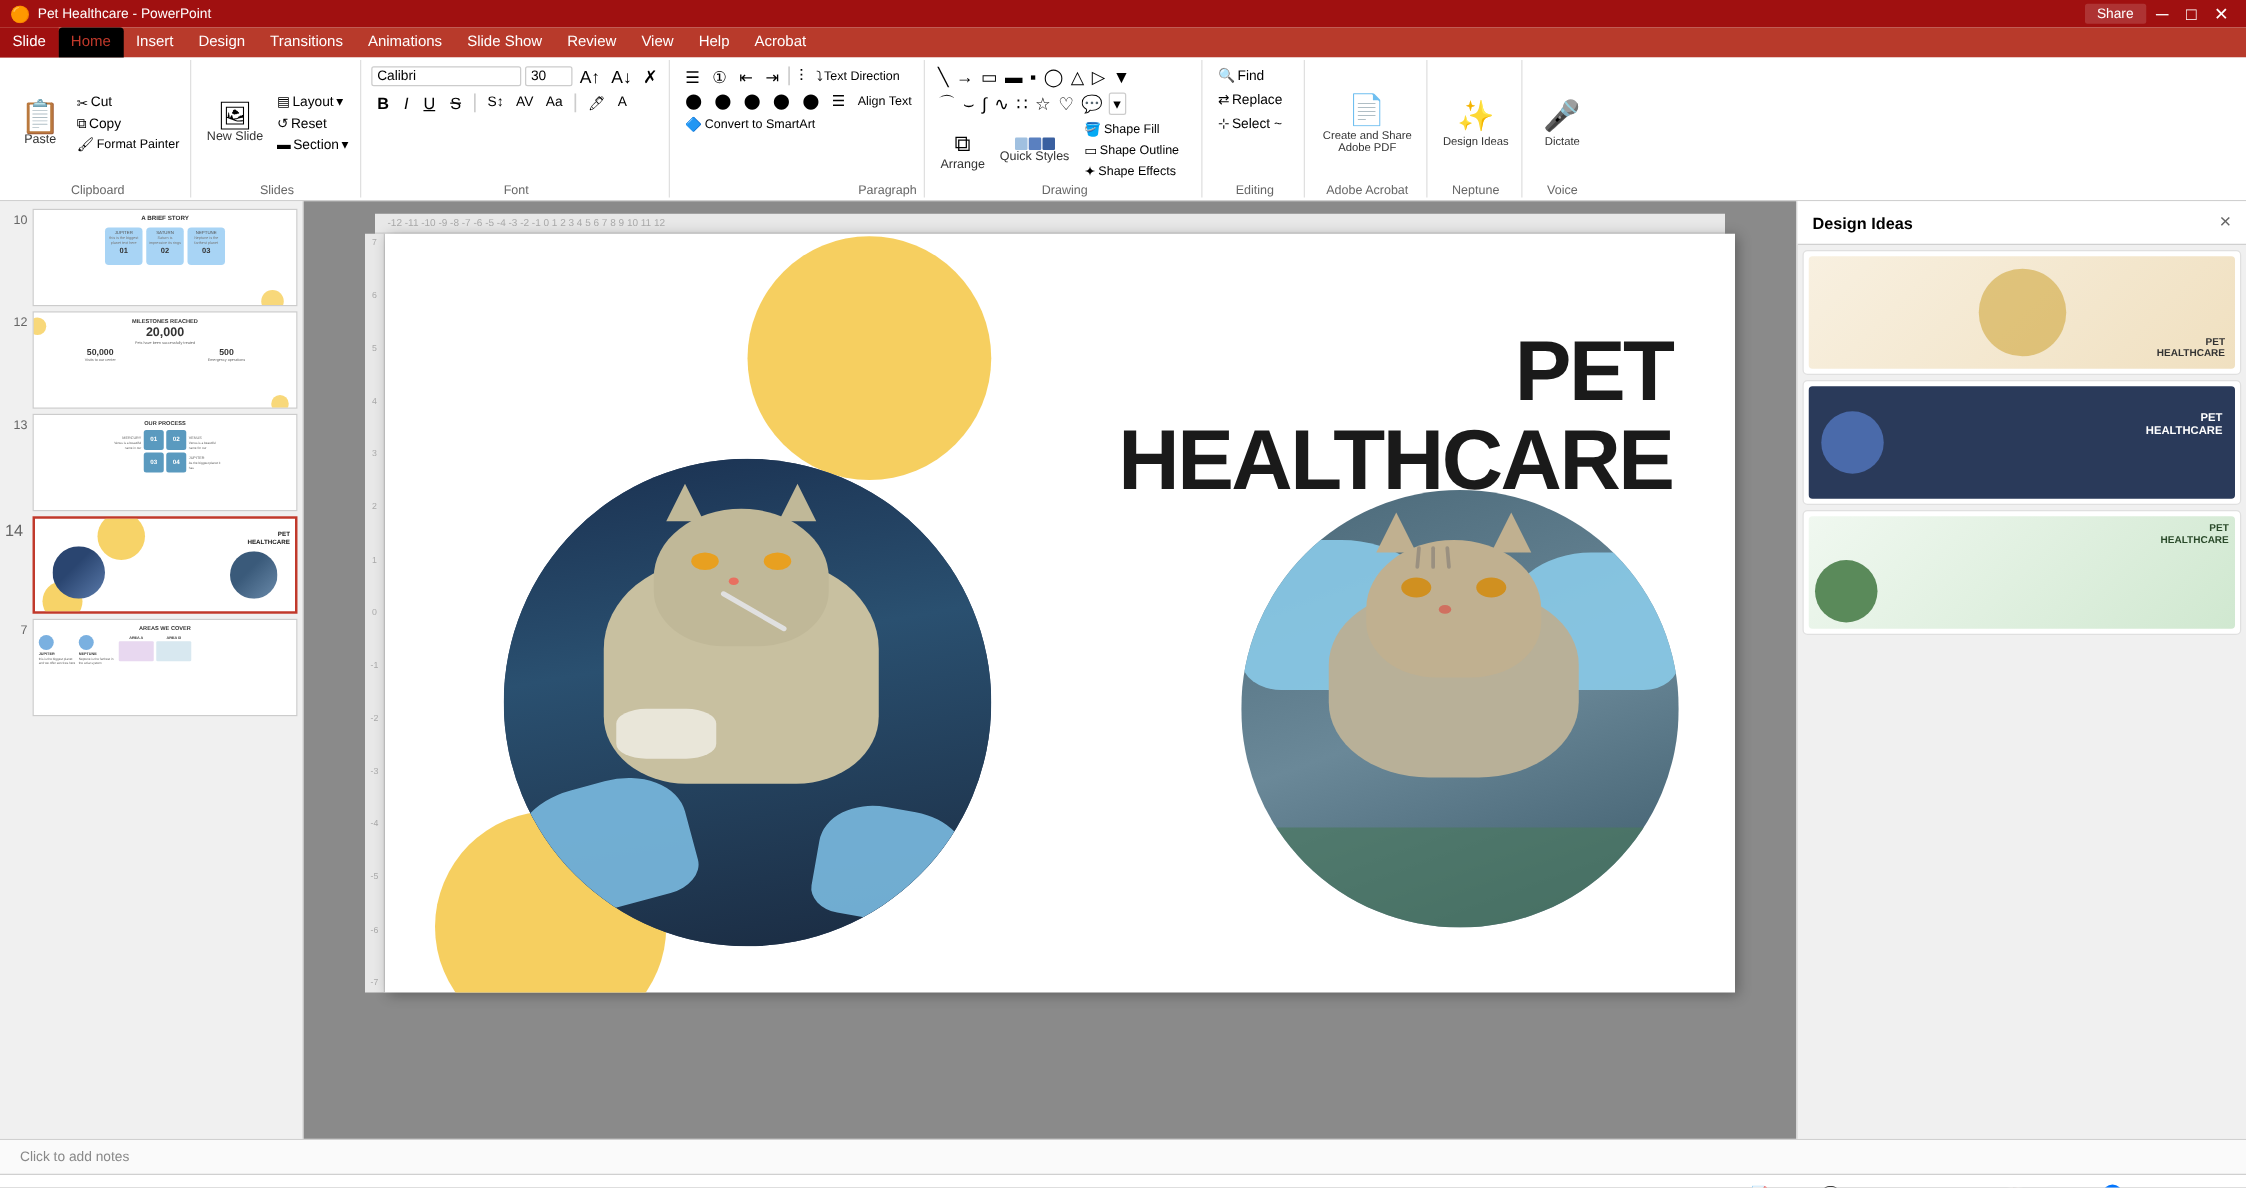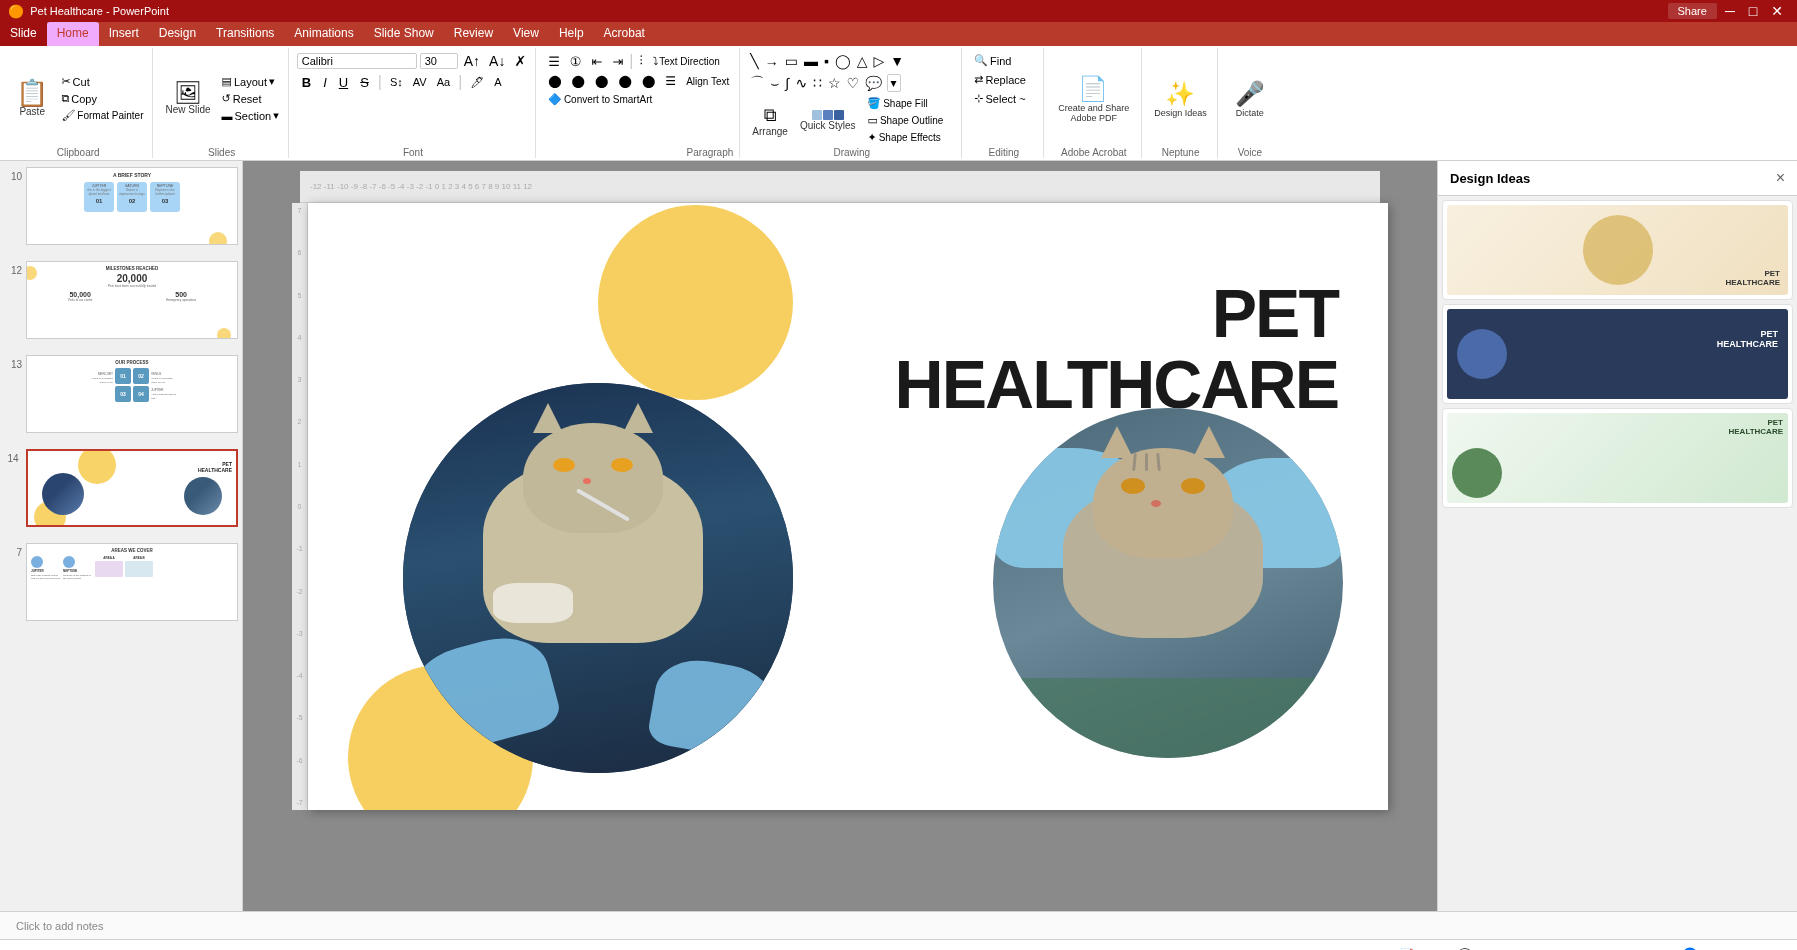--- a/index.html
+++ b/index.html
@@ -16,21 +16,21 @@
   <div style="display:flex; gap:2px;">
     <button style="background:rgba(255,255,255,0.15); border:none; color:white; font-size:11px; padding:2px 10px; cursor:pointer; border-radius:2px;">Share</button>
     <span style="color:white; font-size:14px; padding:0 6px; cursor:pointer;">─</span>
     <span style="color:white; font-size:14px; padding:0 6px; cursor:pointer;">□</span>
     <span style="color:white; font-size:14px; padding:0 6px; cursor:pointer;">✕</span>
   </div>
 </div>
 
 <div style="background:#b83a2b; display:flex; align-items:stretch; height:24px;">
   <div style="color:white; font-size:12px; padding:4px 10px; cursor:pointer; background:#a01010;">Slide</div>
-  <div style="color:#c0392b; font-size:12px; padding:4px 10px; cursor:pointer; background:#f0abfc; border-radius:3px 3px 0 0;">Home</div>
+  <div style="color:#c0392b; font-size:12px; padding:4px 10px; cursor:pointer; background:#000000; border-radius:3px 3px 0 0;">Home</div>
   <div style="color:white; font-size:12px; padding:4px 10px; cursor:pointer;">Insert</div>
   <div style="color:white; font-size:12px; padding:4px 10px; cursor:pointer;">Design</div>
   <div style="color:white; font-size:12px; padding:4px 10px; cursor:pointer;">Transitions</div>
   <div style="color:white; font-size:12px; padding:4px 10px; cursor:pointer;">Animations</div>
   <div style="color:white; font-size:12px; padding:4px 10px; cursor:pointer;">Slide Show</div>
   <div style="color:white; font-size:12px; padding:4px 10px; cursor:pointer;">Review</div>
   <div style="color:white; font-size:12px; padding:4px 10px; cursor:pointer;">View</div>
   <div style="color:white; font-size:12px; padding:4px 10px; cursor:pointer;">Help</div>
   <div style="color:white; font-size:12px; padding:4px 10px; cursor:pointer;">Acrobat</div>
 </div>
@@ -249,21 +249,21 @@
         <span style="font-size:24px;">🎤</span>
         <span style="font-size:9px; color:#333;">Dictate</span>
       </div>
     </div>
     <div style="font-size:10px; color:#666; margin-top:2px; text-align:center;">Voice</div>
   </div>
 </div>
 
 <div style="display:flex; height:calc(950px - 22px - 24px - 96px - 30px - 28px);">
 
-  <div style="width:243px; background:#f0f0f0; overflow-y:auto; border-right:1px solid #d0d0d0; padding:6px 4px; display:flex; flex-direction:column; gap:16px;">
+  <div style="width:243px; background:#f0f0f0; overflow-y:auto; border-right:1px solid #d0d0d0; padding:6px 4px; display:flex; flex-direction:column; gap:4px;">
 
     <div style="display:flex; align-items:flex-start; gap:4px; cursor:pointer;">
       <span style="font-size:10px; color:#666; min-width:18px; text-align:right; margin-top:4px;">10</span>
       <div style="flex:1; height:78px; background:white; border:1px solid #ccc; overflow:hidden; position:relative;">
         <div style="font-size:5px; text-align:center; color:#333; margin-top:4px; font-weight:bold;">A BRIEF STORY</div>
         <div style="display:flex; gap:3px; justify-content:center; margin-top:4px; padding:0 4px;">
           <div style="width:30px; height:30px; background:#a8d4f5; border-radius:3px; display:flex; flex-direction:column; align-items:center; padding:2px;">
             <div style="font-size:3.5px; color:#555;">JUPITER</div>
             <div style="font-size:3px; color:#777; margin-top:1px; line-height:1.2; text-align:center;">this is the biggest planet text here</div>
             <div style="font-size:6px; color:#333; font-weight:bold; margin-top:2px;">01</div>
@@ -317,21 +317,21 @@
             <div style="width:16px; height:16px; background:#5a9abf; border-radius:2px; display:flex; align-items:center; justify-content:center; font-size:5px; color:white; font-weight:bold;">02</div>
             <div style="width:16px; height:16px; background:#5a9abf; border-radius:2px; display:flex; align-items:center; justify-content:center; font-size:5px; color:white; font-weight:bold;">03</div>
             <div style="width:16px; height:16px; background:#5a9abf; border-radius:2px; display:flex; align-items:center; justify-content:center; font-size:5px; color:white; font-weight:bold;">04</div>
           </div>
           <div style="font-size:3px; color:#666; text-align:left; width:28px; padding-top:4px;">VENUS<br><span style="font-size:2.5px;">Venus is a beautiful name for our</span><br><br>JUPITER<br><span style="font-size:2.5px;">As the biggest planet it has</span></div>
         </div>
       </div>
     </div>
 
     <div style="display:flex; align-items:flex-start; gap:4px; cursor:pointer;">
-      <span style="font-size:10px; color:#666; min-width:18px; text-align:center; margin-top:4px;">14</span>
+      <span style="font-size:13px; color:#666; min-width:18px; text-align:left; margin-top:4px;">14</span>
       <div style="flex:1; height:78px; background:white; border:2px solid #c0392b; overflow:hidden; position:relative;">
 
         <div style="position:absolute; width:38px; height:38px; background:#f5c842; border-radius:50%; top:-5px; left:50px; opacity:0.8;"></div>
         <div style="position:absolute; width:32px; height:32px; background:#f5c842; border-radius:50%; bottom:-8px; left:6px; opacity:0.8;"></div>
 
         <div style="position:absolute; right:4px; top:10px; font-size:5px; font-weight:bold; color:#222; text-align:right; line-height:1.2;">PET<br>HEALTHCARE</div>
 
         <div style="position:absolute; width:42px; height:42px; border-radius:50%; background:#3a5580; top:22px; left:14px; overflow:hidden; display:flex; align-items:center; justify-content:center;">
           <div style="width:100%; height:100%; background:linear-gradient(135deg, #2a4570 40%, #5a7aaa 100%);"></div>
         </div>
@@ -364,21 +364,21 @@
             <div style="font-size:3px; font-weight:bold; color:#333; text-align:center;">AREA B</div>
             <div style="width:100%; height:16px; background:#d8e8f0; border-radius:1px;"></div>
           </div>
         </div>
       </div>
     </div>
   </div>
 
   <div style="flex:1; display:flex; flex-direction:column; align-items:center; background:#8a8a8a; padding:10px 10px; overflow:auto;">
 
-    <div style="width:1080px; height:32px; background:#e8e8e8; border-bottom:1px solid #ccc; font-size:8px; color:#aaa; display:flex; align-items:center; overflow:hidden;">
+    <div style="width:1080px; height:16px; background:#e8e8e8; border-bottom:1px solid #ccc; font-size:8px; color:#aaa; display:flex; align-items:center; overflow:hidden;">
       <span style="padding:0 10px;">-12  -11  -10  -9  -8  -7  -6  -5  -4  -3  -2  -1  0  1  2  3  4  5  6  7  8  9  10  11  12</span>
     </div>
     <div style="display:flex;">
 
       <div style="width:16px; height:607px; background:#e8e8e8; border-right:1px solid #ccc; display:flex; flex-direction:column; justify-content:space-between; align-items:center; padding:4px 0; font-size:7px; color:#aaa;">
         <span>7</span>
           <span>6</span>
           <span>5</span>
           <span>4</span>
           <span>3</span>

